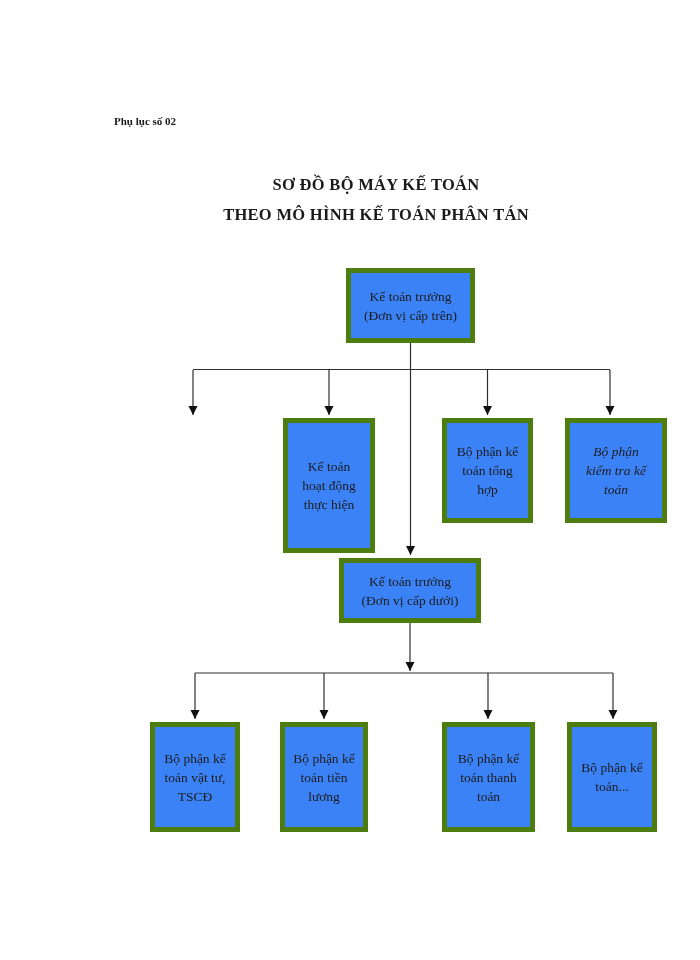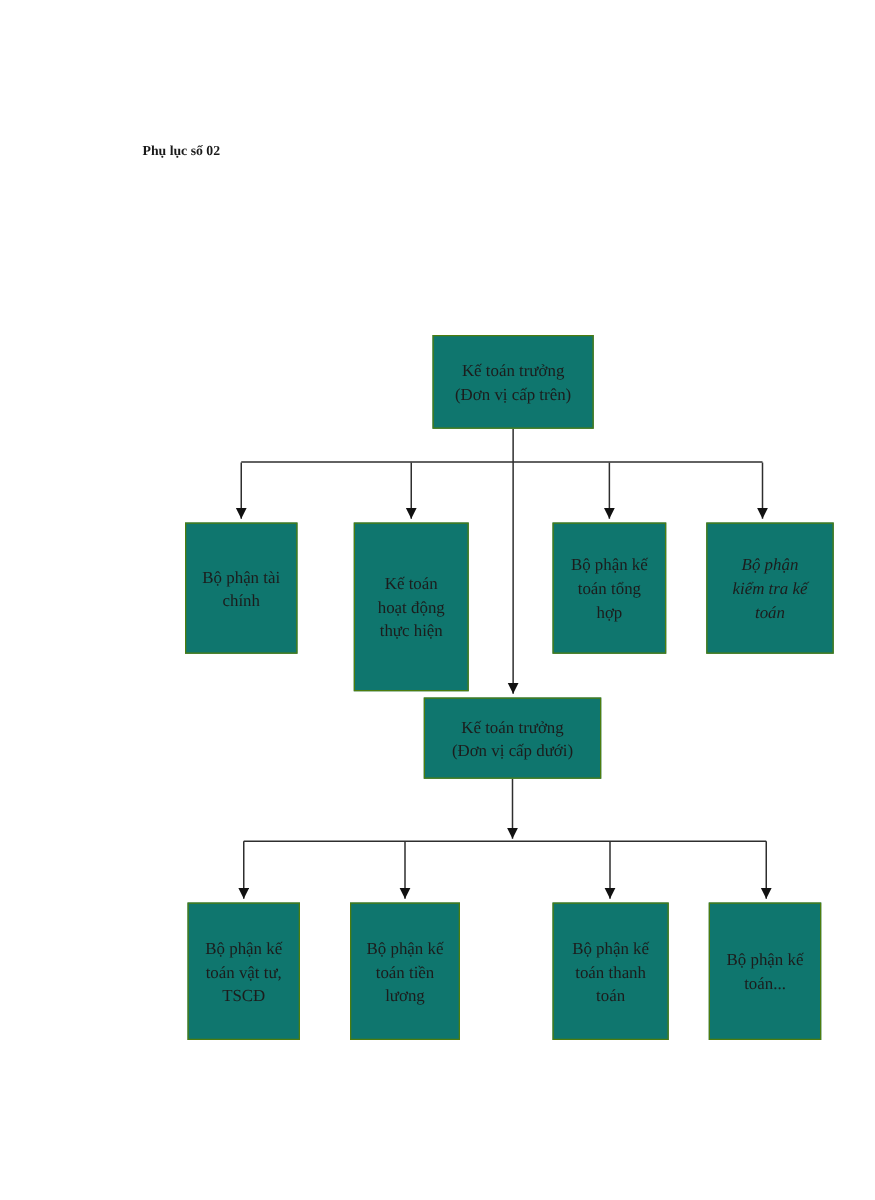--- a/index.html
+++ b/index.html
@@ -39,22 +39,22 @@
   .connectors {
     position: absolute;
     left: 0;
     top: 0;
     width: 700px;
     height: 960px;
   }
   .node {
     position: absolute;
     box-sizing: border-box;
-    border: 1px solid #4d7c0f;
-    background: #0f766e;
+    border: 5px solid #4d7c0f;
+    background: #3b82f6;
     display: flex;
     align-items: center;
     justify-content: center;
     text-align: center;
     font-size: 13.5px;
     line-height: 19px;
     white-space: pre-line;
     color: #1c1c1c;
   }
   
@@ -69,20 +69,24 @@
   .n-l2c  { left: 442px; top: 722px; width: 93px; height: 110px; }
   .n-l2d  { left: 567px; top: 722px; width: 90px; height: 110px; }
 </style>
 </head>
 <body>
 
 <div class="page">
 
   <div class="annex-label">Phụ lục số 02</div>
 
+  <div class="title-block">
+    <div class="title-line">SƠ ĐỒ BỘ MÁY KẾ TOÁN</div>
+    <div class="title-line">THEO MÔ HÌNH KẾ TOÁN PHÂN TÁN</div>
+  </div>
 
   <svg class="connectors" width="700" height="960" viewBox="0 0 700 960" fill="none" xmlns="http://www.w3.org/2000/svg">
     <defs>
       <marker id="arrow" markerUnits="userSpaceOnUse" markerWidth="10" markerHeight="10" refX="9" refY="4.5" orient="auto">
         <path d="M0,0 L9,4.5 L0,9 Z" fill="#111111" stroke="none"></path>
       </marker>
     </defs>
     <g stroke="#2e2e2e" stroke-width="1.2">
 
       <path d="M410.5,343 V555" marker-end="url(#arrow)"></path>
@@ -97,22 +101,20 @@
       <path d="M195,673 V719" marker-end="url(#arrow)"></path>
       <path d="M324,673 V719" marker-end="url(#arrow)"></path>
       <path d="M488,673 V719" marker-end="url(#arrow)"></path>
       <path d="M613,673 V719" marker-end="url(#arrow)"></path>
     </g>
   </svg>
 
   <div class="node n-root">Kế toán trưởng
 (Đơn vị cấp trên)</div>
 
-  <div class="node n-l1a">Bộ phận tài
-chính</div>
 
   <div class="node n-l1b">Kế toán
 hoạt động
 thực hiện</div>
 
   <div class="node n-l1c">Bộ phận kế
 toán tổng
 hợp</div>
 
   <div class="node n-l1d">Bộ phận

